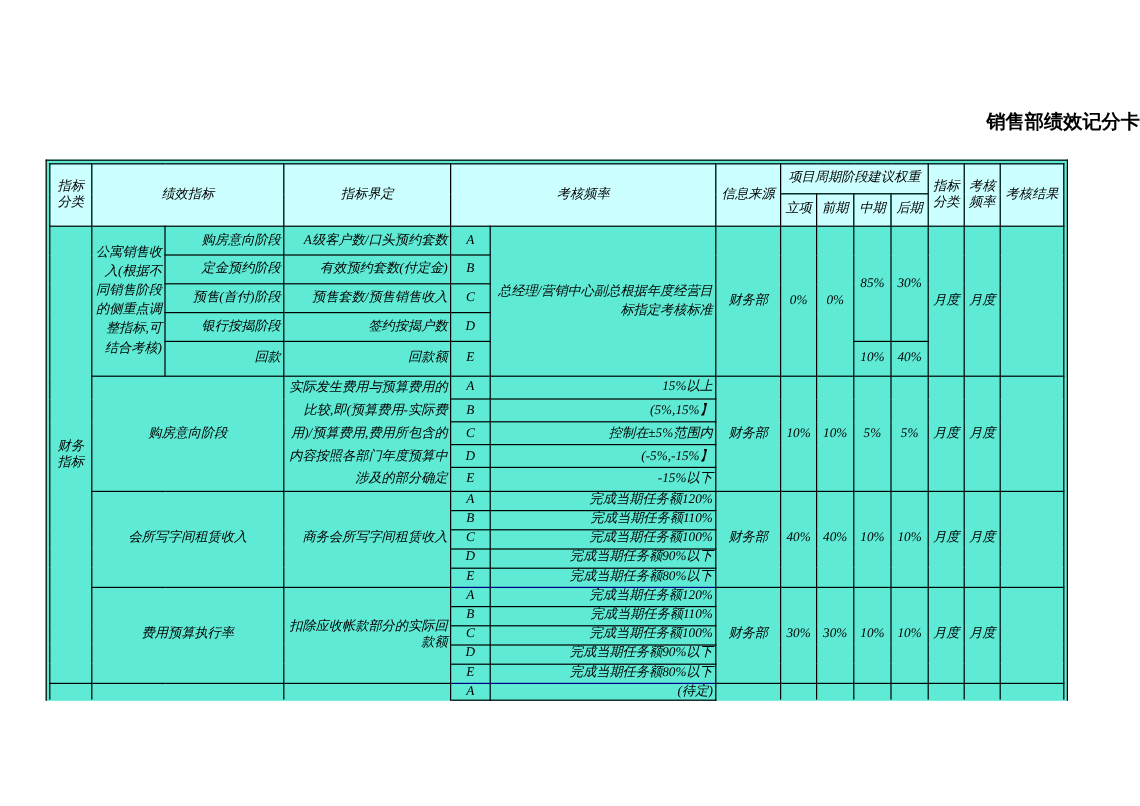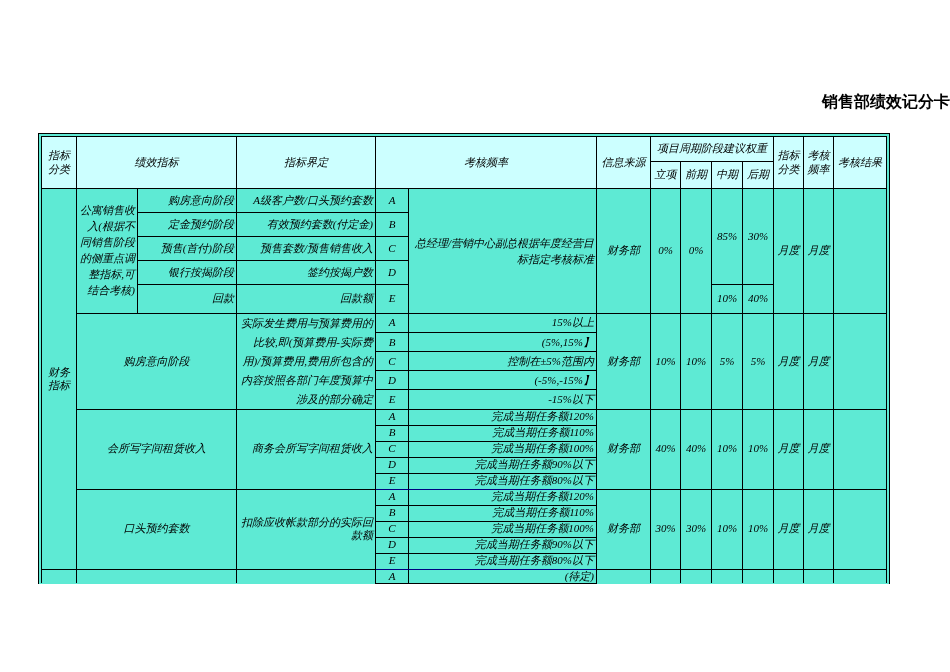--- a/index.html
+++ b/index.html
@@ -165,21 +165,21 @@
       <tr class="b3r">
         <td>D</td>
         <td class="tl">完成当期任务额90%以下</td>
       </tr>
       <tr class="b3r">
         <td class="navyb">E</td>
         <td class="tl navyb">完成当期任务额80%以下</td>
       </tr>
 
       <tr class="b4r">
-        <td rowspan="5" colspan="2">口头预约套数</td>
+        <td rowspan="5" colspan="2">费用预算执行率</td>
         <td rowspan="5" class="tl">扣除应收帐款部分的实际回款额</td>
         <td>A</td>
         <td class="tl">完成当期任务额120%</td>
         <td rowspan="5">财务部</td>
         <td rowspan="5">30%</td>
         <td rowspan="5">30%</td>
         <td rowspan="5">10%</td>
         <td rowspan="5">10%</td>
         <td rowspan="5">月度</td>
         <td rowspan="5">月度</td>

